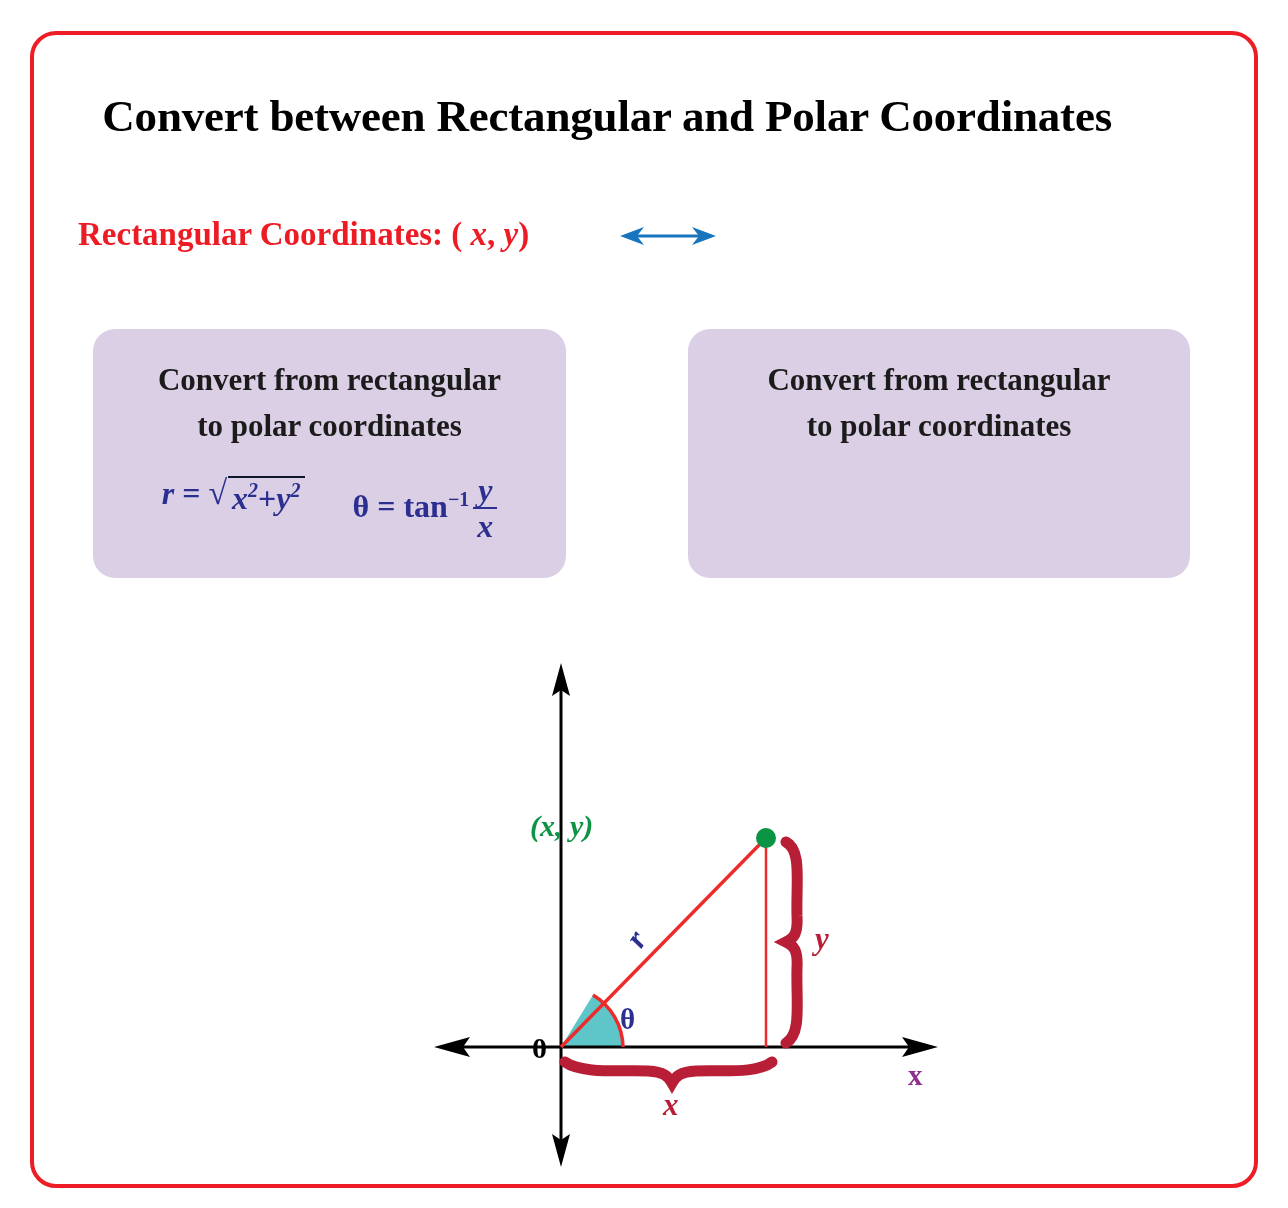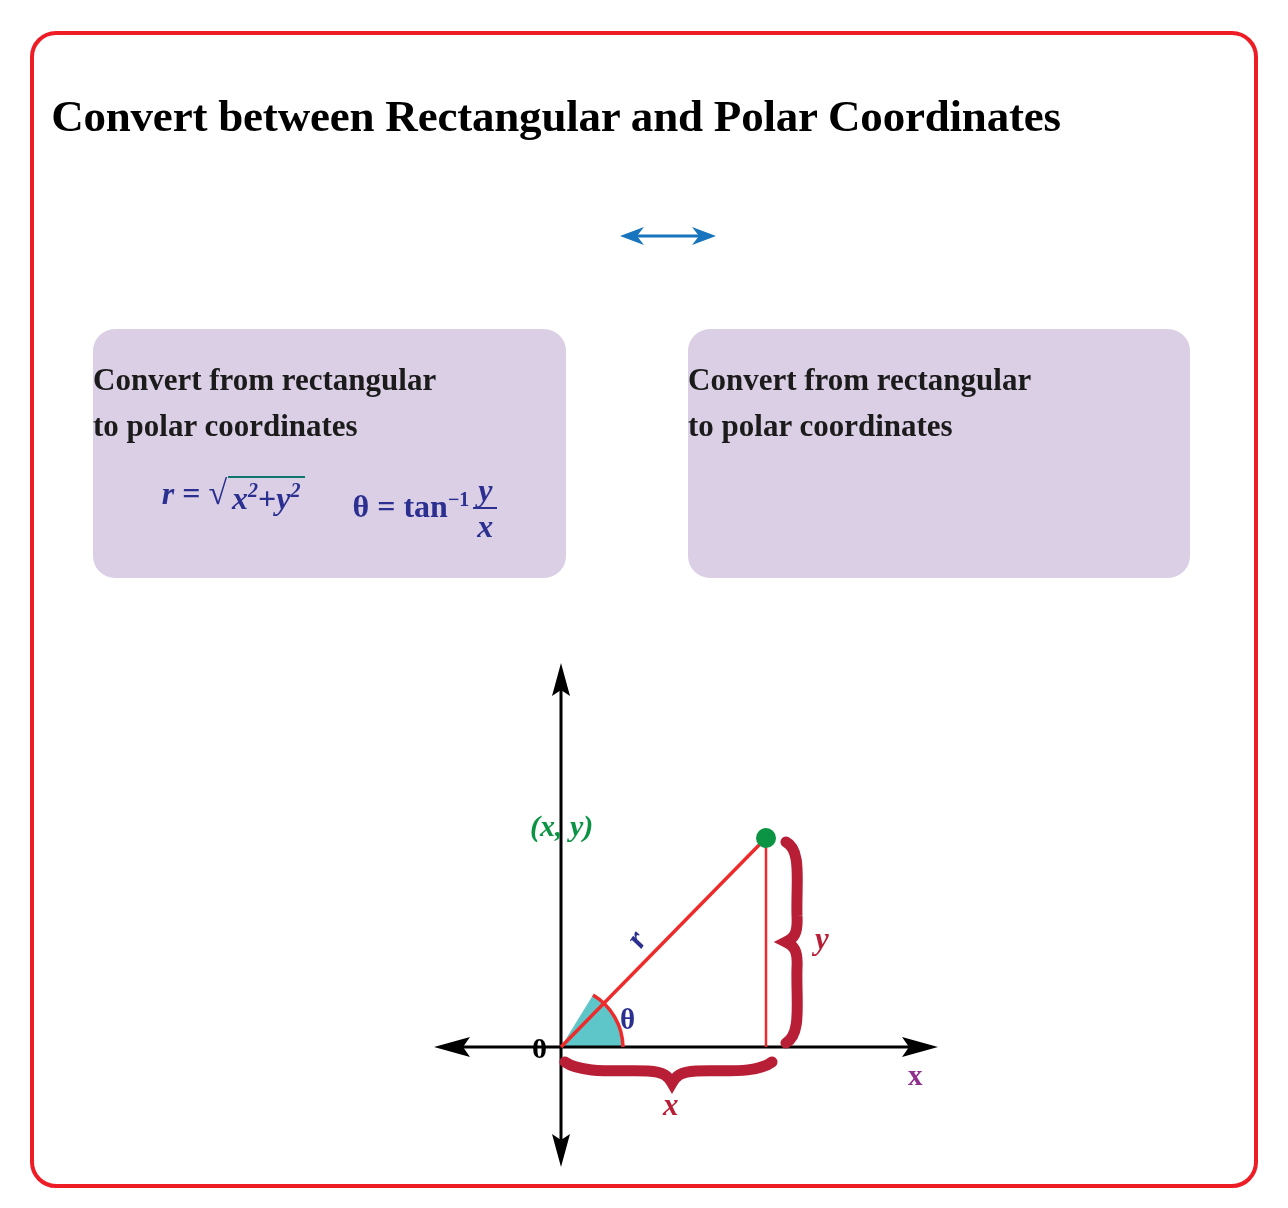--- a/index.html
+++ b/index.html
@@ -27,21 +27,21 @@
     box-sizing: border-box;
     background: #ffffff;
   }
 
   
   #page-title {
     position: absolute;
     left: 0;
     top: 90px;
     width: 1112px;
-    text-align: center;
+    text-align: right;
     font-size: 45px;
     font-weight: bold;
     color: #000000;
     letter-spacing: -0.2px;
     white-space: nowrap;
   }
 
   
   #relation-row {
     position: absolute;
@@ -88,21 +88,21 @@
     left: 688px;
     top: 329px;
     width: 502px;
     height: 249px;
   }
   .box-heading {
     position: absolute;
     left: 0;
     right: 0;
     top: 28px;
-    text-align: left;
+    text-align: center;
     font-size: 31px;
     font-weight: bold;
     color: #1b1b1b;
     line-height: 46px;
     white-space: pre-line;
   }
   .formula-row {
     position: absolute;
     left: 0;
     right: 0;
@@ -121,21 +121,21 @@
   .sup { font-size: 20px; vertical-align: super; font-style: italic; }
   .supn { font-size: 20px; vertical-align: super; font-style: normal; }
 
   .radical {
     display: inline-flex;
     align-items: stretch;
     position: relative;
   }
   .radical .sign { font-size: 34px; line-height: 1; padding-right: 1px; }
   .radical .under {
-    border-top: 2px solid #0f766e;
+    border-top: 2px solid #0f172a;
     padding: 2px 4px 0 4px;
   }
 
   .frac {
     display: inline-flex;
     flex-direction: column;
     align-items: center;
     vertical-align: middle;
     margin-left: 4px;
     position: relative;
@@ -173,20 +173,21 @@
 </style>
 </head>
 <body>
 
 <div id="page-frame"></div>
 
 <div id="page-title">Convert between Rectangular and Polar Coordinates</div>
 
 <div id="relation-row">
 
+  <div class="coord-label" id="rect-coord-label"><span>Rectangular Coordinates: ( </span><span class="it">x</span><span>, </span><span class="it">y</span><span>)</span></div>
 
   <div id="relation-arrow">
     <svg width="100" height="36" viewBox="0 0 100 36">
       <line x1="14" y1="18" x2="86" y2="18" stroke="#1874bc" stroke-width="3"></line>
       <path d="M2 18 L26 9 L19 18 L26 27 Z" fill="#1874bc"></path>
       <path d="M98 18 L74 9 L81 18 L74 27 Z" fill="#1874bc"></path>
     </svg>
   </div>
 
 </div>

